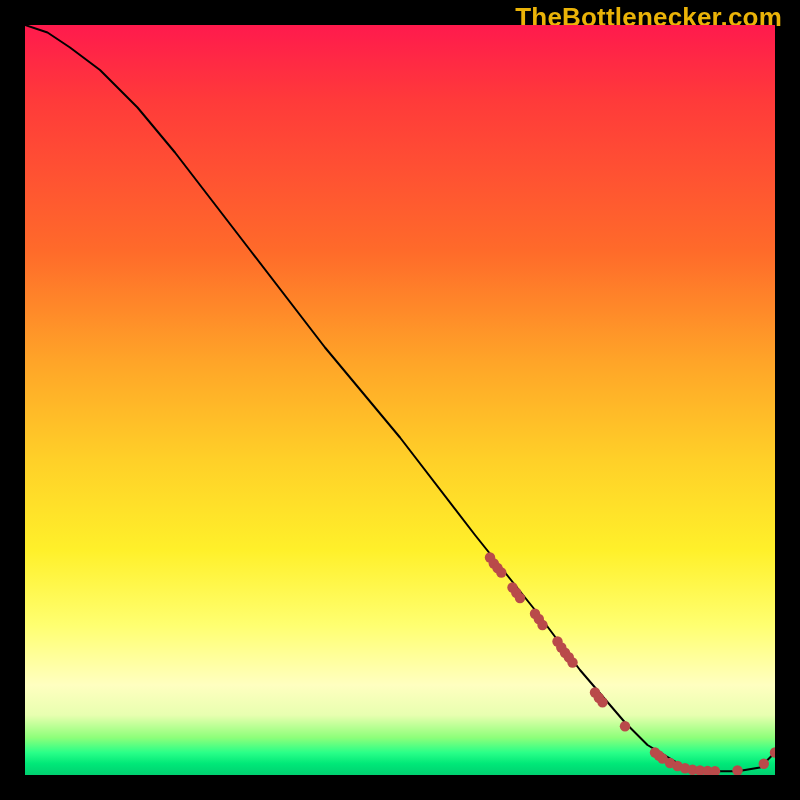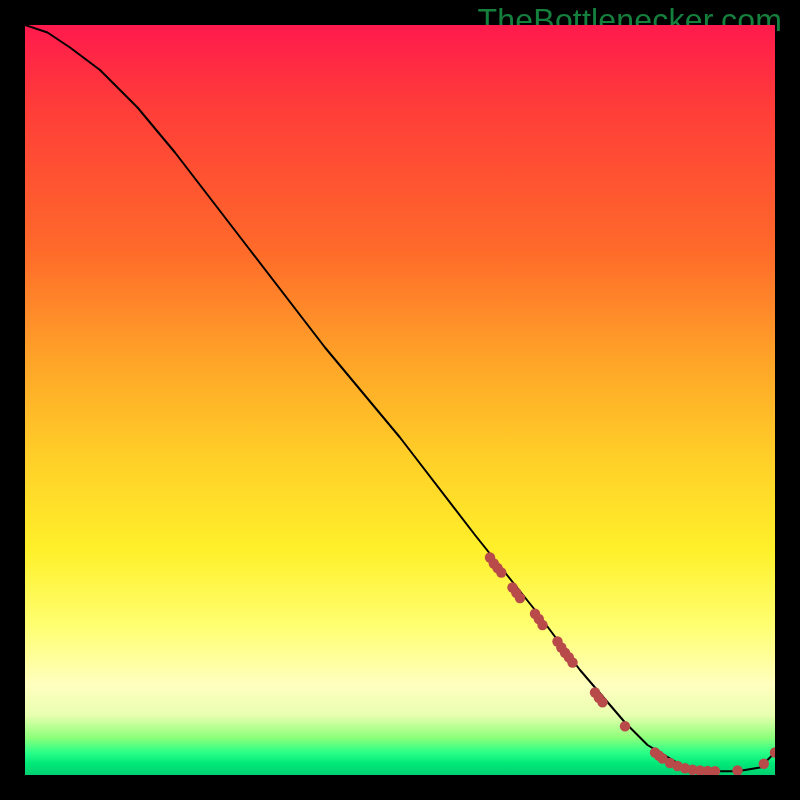--- a/index.html
+++ b/index.html
@@ -47,23 +47,23 @@
   }
   .curve {
     position: absolute;
     inset: 0;
     pointer-events: none;
   }
   .watermark {
     position: absolute;
     top: 2px;
     right: 18px;
-    color: #15803d;
-    font-size: 32px;
-    font-weight: 400;
+    color: #eab308;
+    font-size: 26px;
+    font-weight: 700;
     letter-spacing: 0.2px;
     user-select: none;
   }
 </style>
 </head>
 <body>
 
 <div class="stage">
   <div class="watermark">TheBottlenecker.com</div>
   <div class="plot">

